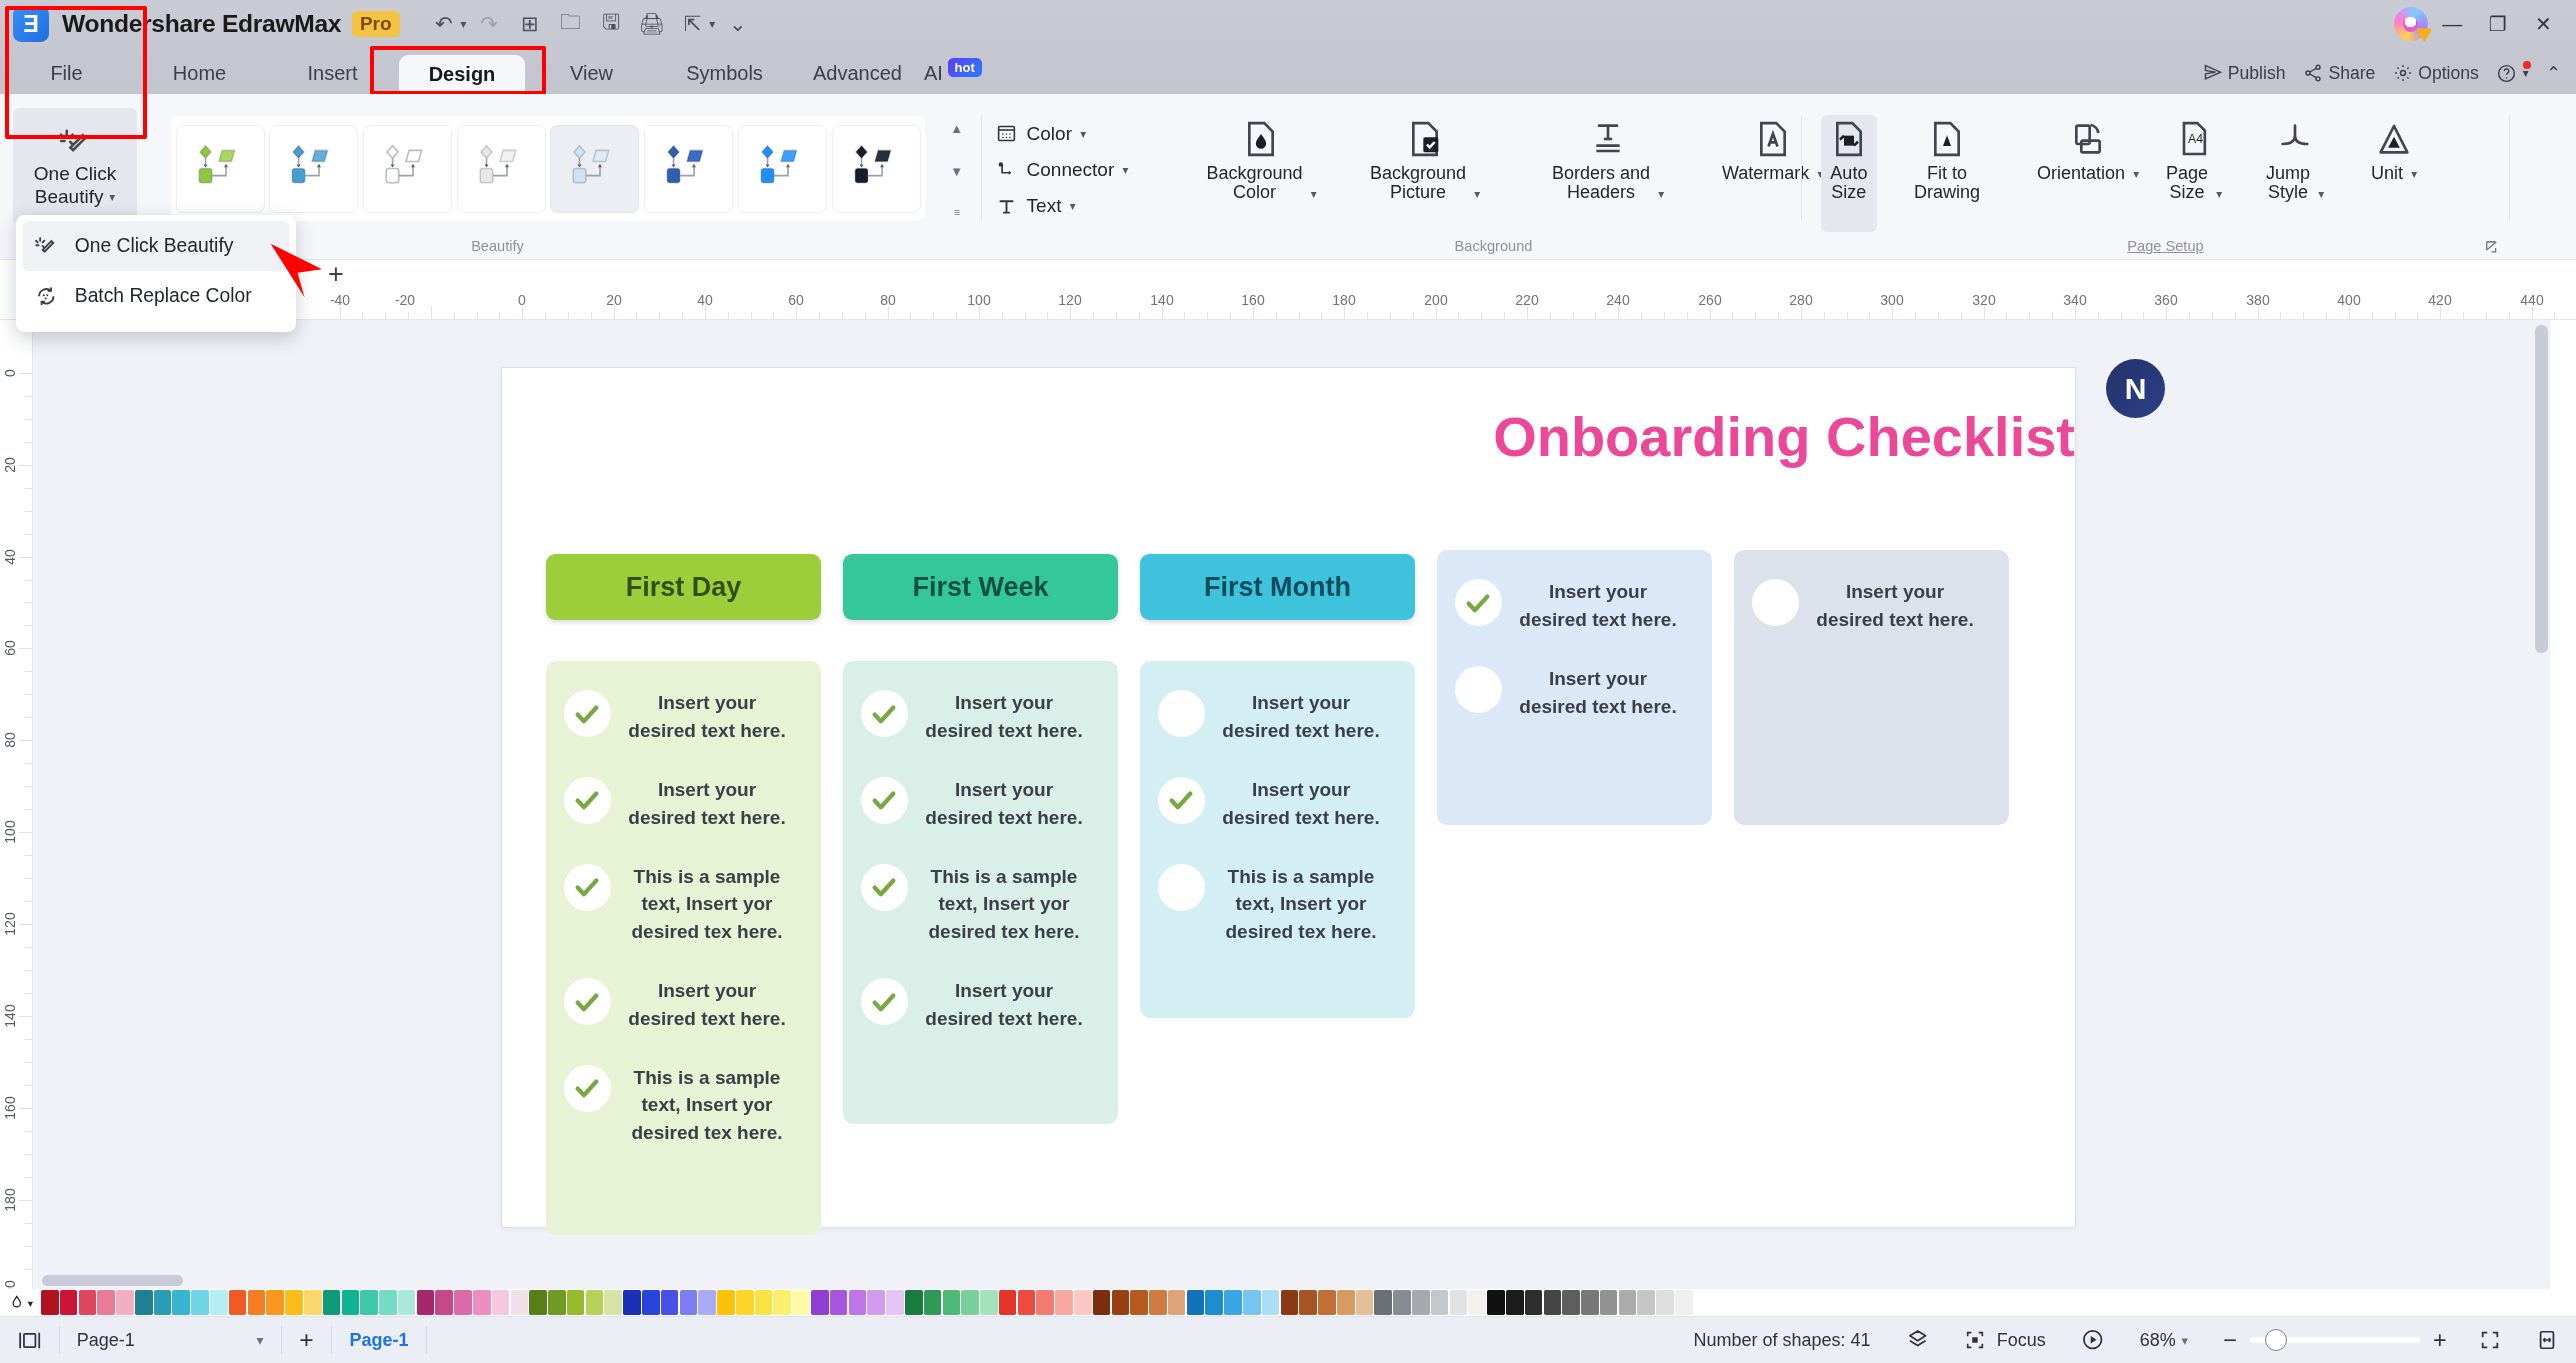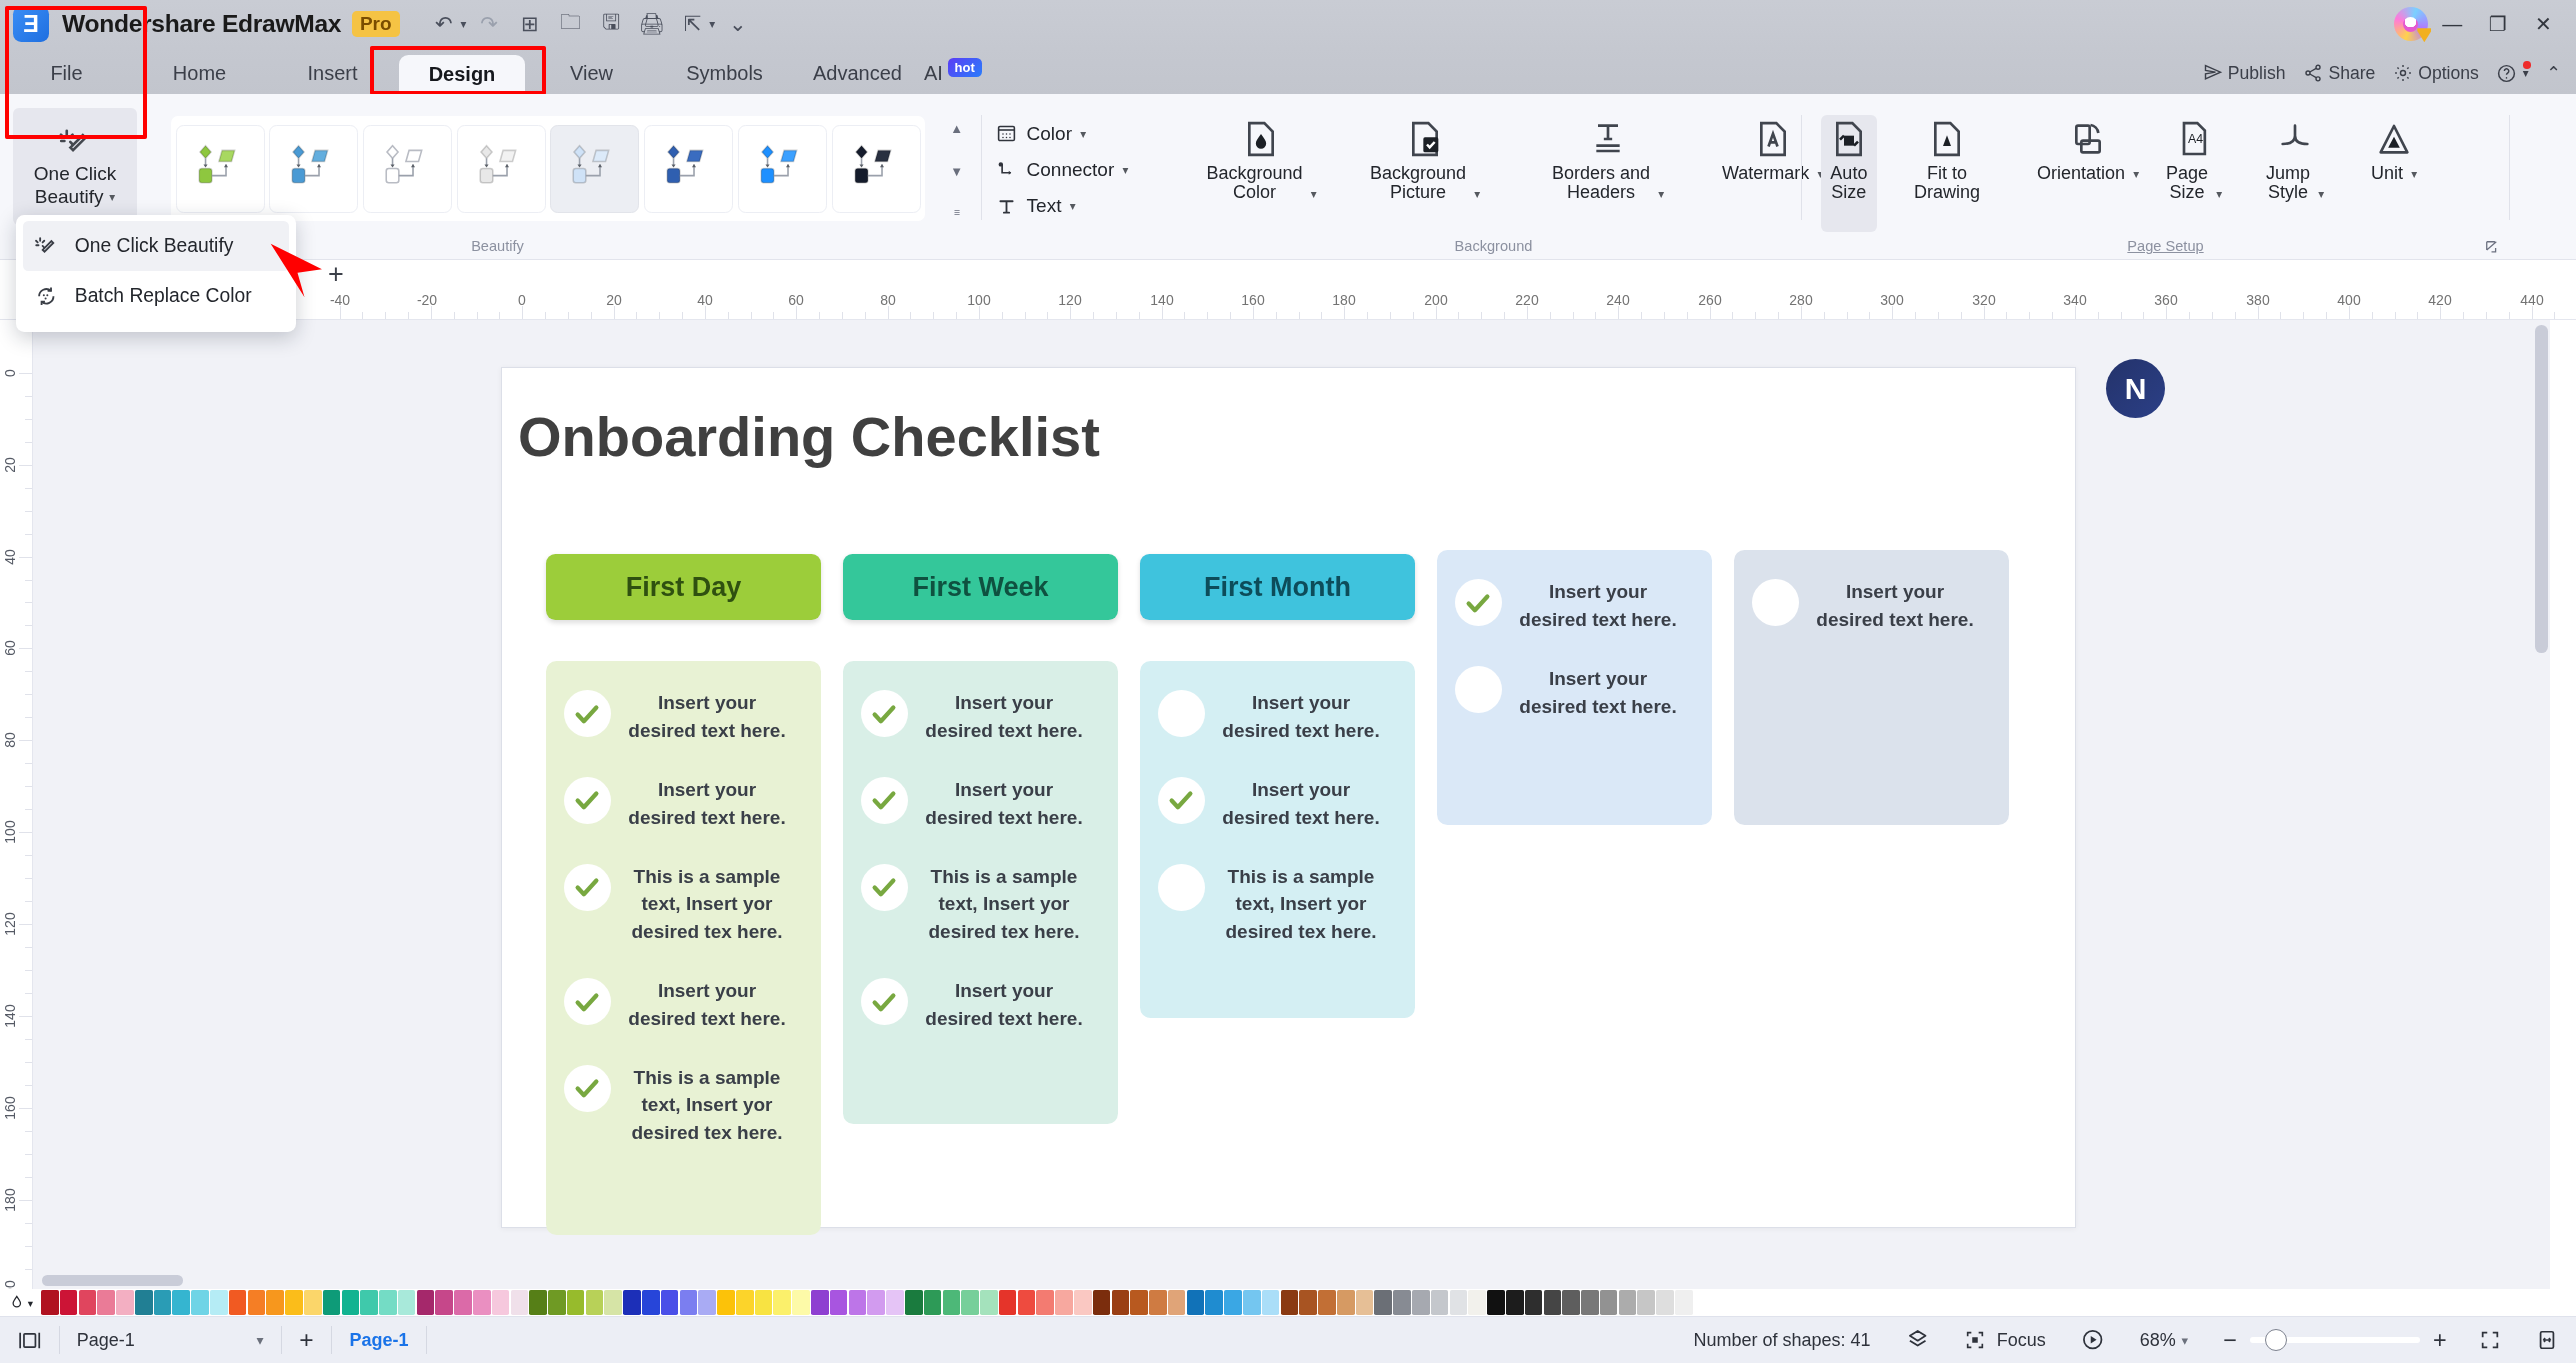--- a/index.html
+++ b/index.html
@@ -213,22 +213,22 @@
   .canvas {
     position:absolute; left:33px; top:320px; width:2517px; height:972px;
     background:#f1f2f7; overflow:hidden;
   }
   .page {
     position:absolute; left:468px; top:47px; width:1575px; height:861px;
     background:#ffffff; border:0.6px solid #dcdfe8;
     box-shadow: 0 1.2px 5.9px rgba(0,0,0,.05);
   }
   .doc-title {
-    position:absolute; top:36px; width:100%; text-align:left;
-    font-size:56px; font-weight:bold; color:#404040;padding-left:16px;
+    position:absolute; top:36px; width:100%; text-align:right;
+    font-size:56px; font-weight:bold; color:#ec4899;padding-left:16px;
   }
   .cols {
     position:absolute; left:44px; top:141px; width:1486px;
     display:flex; gap:22px;
   }
   .col { width: 275px; }
   .col-head {
     height: 66px; border-radius:9.4px;
     display:flex; align-items:center; justify-content:center;
     font-size:27px; font-weight:bold;
@@ -729,21 +729,21 @@
 
   <div class="tabstrip"></div>
   <div class="add-page-plus">+</div>
 
   <div class="ruler-top" id="rulertop">
       <div class="num" style="left: 340px;">-40</div>
       <div class="tick" style="left: 340px; height: 13px;"></div>
       <div class="tick" style="left: 362px; height: 7px;"></div>
       <div class="tick" style="left: 385px; height: 7px;"></div>
       <div class="tick" style="left: 408px; height: 7px;"></div>
-      <div class="num" style="left: 427px;">-20</div>
+      <div class="num" style="left: 405px;">-20</div>
       <div class="tick" style="left: 431px; height: 13px;"></div>
       <div class="tick" style="left: 454px; height: 7px;"></div>
       <div class="tick" style="left: 477px; height: 7px;"></div>
       <div class="tick" style="left: 499px; height: 7px;"></div>
       <div class="num" style="left: 522px;">0</div>
       <div class="tick" style="left: 522px; height: 13px;"></div>
       <div class="tick" style="left: 545px; height: 7px;"></div>
       <div class="tick" style="left: 568px; height: 7px;"></div>
       <div class="tick" style="left: 591px; height: 7px;"></div>
       <div class="num" style="left: 614px;">20</div>

